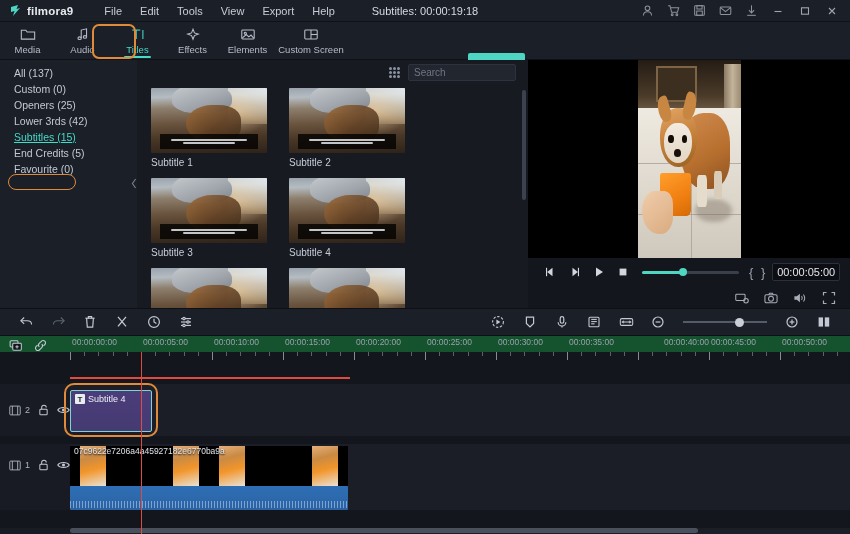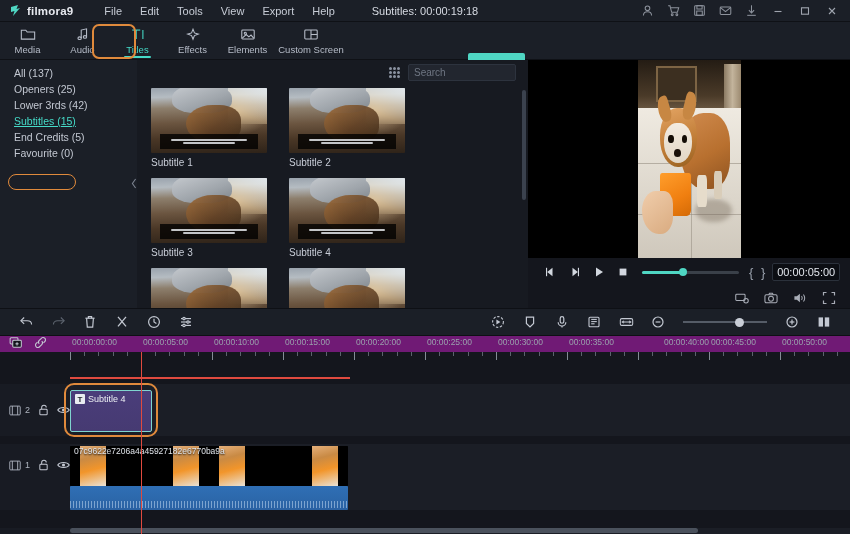--- a/index.html
+++ b/index.html
@@ -197,21 +197,21 @@
     height: 28px; flex: 0 0 28px; background: #1b1f27; display: flex; align-items: center;
     border-top: 1px solid #0e1015; border-bottom: 1px solid #0e1015; padding: 0 10px;
   }
   .tt-btn { width: 32px; height: 24px; display: flex; align-items: center; justify-content: center; cursor: pointer; }
   .tt-right { margin-left: auto; display: flex; align-items: center; gap: 0; }
   .zoom-track { width: 84px; height: 2px; background: #555c67; margin: 0 9px; position: relative; }
   .zoom-knob { position: absolute; left: 62%; top: -3.5px; width: 9px; height: 9px; border-radius: 50%; background: #c9ced7; }
 
   
   .timeline { flex: 1; background: #14161d; position: relative; overflow: hidden; display: flex; flex-direction: column; }
-  .tl-head { height: 16px; flex: 0 0 16px; display: flex; align-items: flex-start; background: #701a75; }
+  .tl-head { height: 16px; flex: 0 0 16px; display: flex; align-items: flex-end; background: #14532d; }
   .tl-head-icons { width: 70px; flex: 0 0 70px; display: flex; align-items: center; gap: 11px; padding-left: 9px; }
   .ruler { flex: 1; position: relative; height: 16px; }
   .rl-label {
     position: absolute; top: 1px; font-size: 8.5px; color: #9aa1ad; transform: translateX(2px); white-space: nowrap;
   }
   .tracks { flex: 1; position: relative; overflow: hidden; }
   .tick-row { position: absolute; left: 70px; right: 0; top: 0; height: 9px; }
   .tick { position: absolute; top: 0; width: 1px; background: #5b626d; }
   .tick.major { height: 8px; background: #848b96; }
   .tick.minor { height: 4px; }
@@ -391,20 +391,21 @@
       <span class="tl">Custom Screen</span>
     </div>
     <div class="tool-ring" style="left:92px; top:2px; width:44px; height:35px;"></div>
     <div class="export-btn">EXPORT</div>
   </div>
 
   <div class="upper">
 
     <div class="cats">
       <div class="cat">All (137)</div>
+      <div class="cat">Custom (0)</div>
       <div class="cat">Openers (25)</div>
       <div class="cat">Lower 3rds (42)</div>
       <div class="cat sel">Subtitles (15)</div>
       <div class="cat">End Credits (5)</div>
       <div class="cat">Favourite (0)</div>
       <div class="cat-ring"></div>
       <div class="collapse">
         <svg width="6" height="11" viewBox="0 0 6 11" fill="none" stroke="#7b828e" stroke-width="1.1">
           <path d="M4.6 1 L1.4 5.5 L4.6 10"></path>
         </svg>

